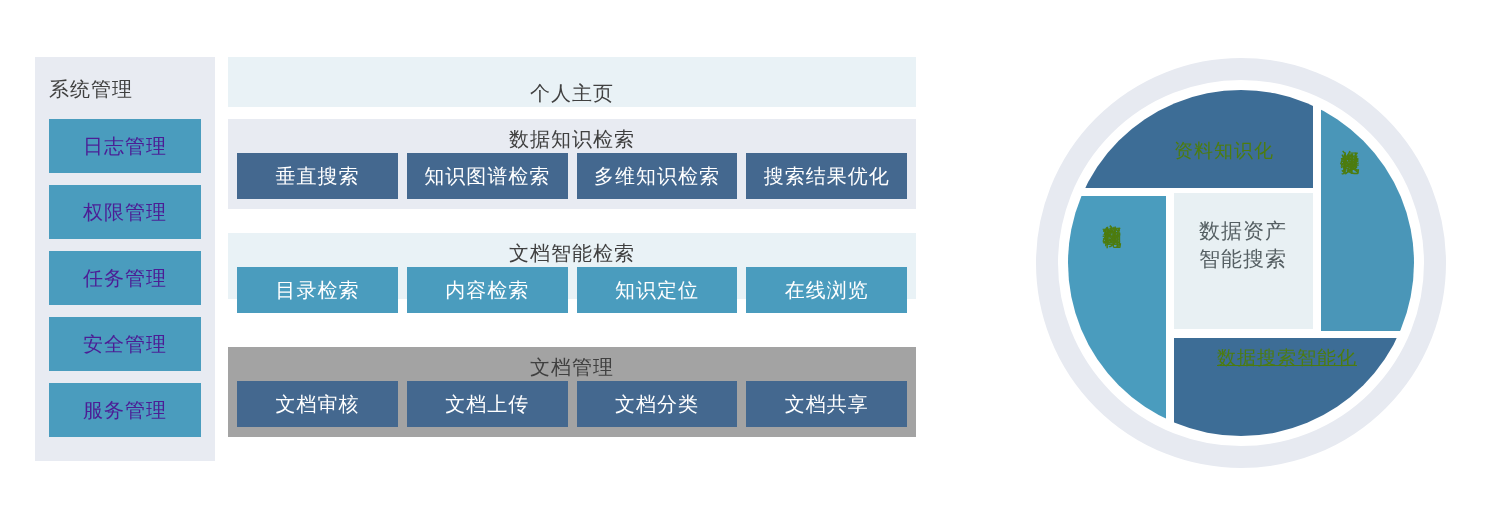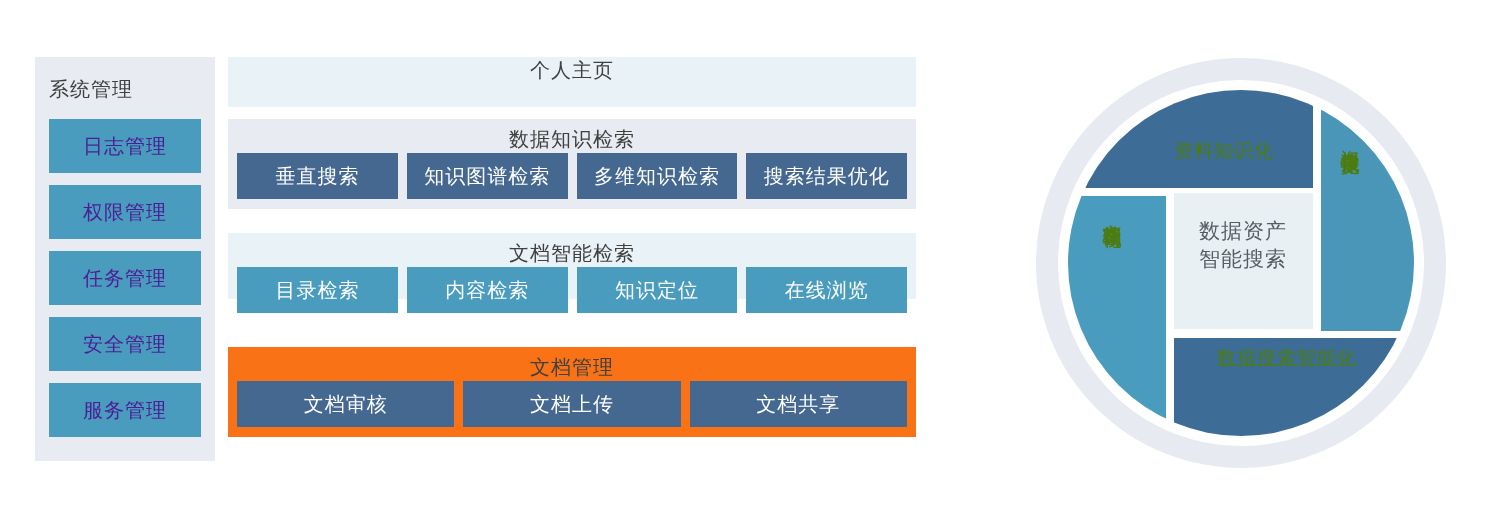--- a/index.html
+++ b/index.html
@@ -75,21 +75,21 @@
     letter-spacing: 1px;
     white-space: nowrap;
   }
 
   
   #card-home {
     top: 57px;
     height: 50px;
     background: #e9f2f6;
     display: flex;
-    align-items: flex-start;
+    align-items: flex-end;
     justify-content: center;
   }
 
   
   #card-data {
     top: 119px;
     height: 90px;
     background: #e8ebf2;
     padding-top: 7px;
   }
@@ -101,21 +101,21 @@
     height: 66px;
     background: #e9f2f6;
     padding-top: 7px;
   }
   #card-doc .row-btn { background: #4a9cbe; }
 
   
   #card-mgmt {
     top: 347px;
     height: 90px;
-    background: #f97316;
+    background: #a3a3a3;
     padding-top: 7px;
   }
   #card-mgmt .row-btn { background: #44688f; }
 
   
   #wheel {
     position: absolute;
     left: 1035px;
     top: 57px;
     width: 412px;
@@ -178,20 +178,21 @@
     <div class="row-btn">知识定位</div>
     <div class="row-btn">在线浏览</div>
   </div>
 </div>
 
 <div class="card" id="card-mgmt">
   <div class="card-title">文档管理</div>
   <div class="btn-row">
     <div class="row-btn">文档审核</div>
     <div class="row-btn">文档上传</div>
+    <div class="row-btn">文档分类</div>
     <div class="row-btn">文档共享</div>
   </div>
 </div>
 
 <div id="wheel">
   <svg width="412" height="412" viewBox="0 0 412 412">
     <defs>
       <clipPath id="innerCircle">
         <circle cx="206" cy="206" r="173"></circle>
       </clipPath>

